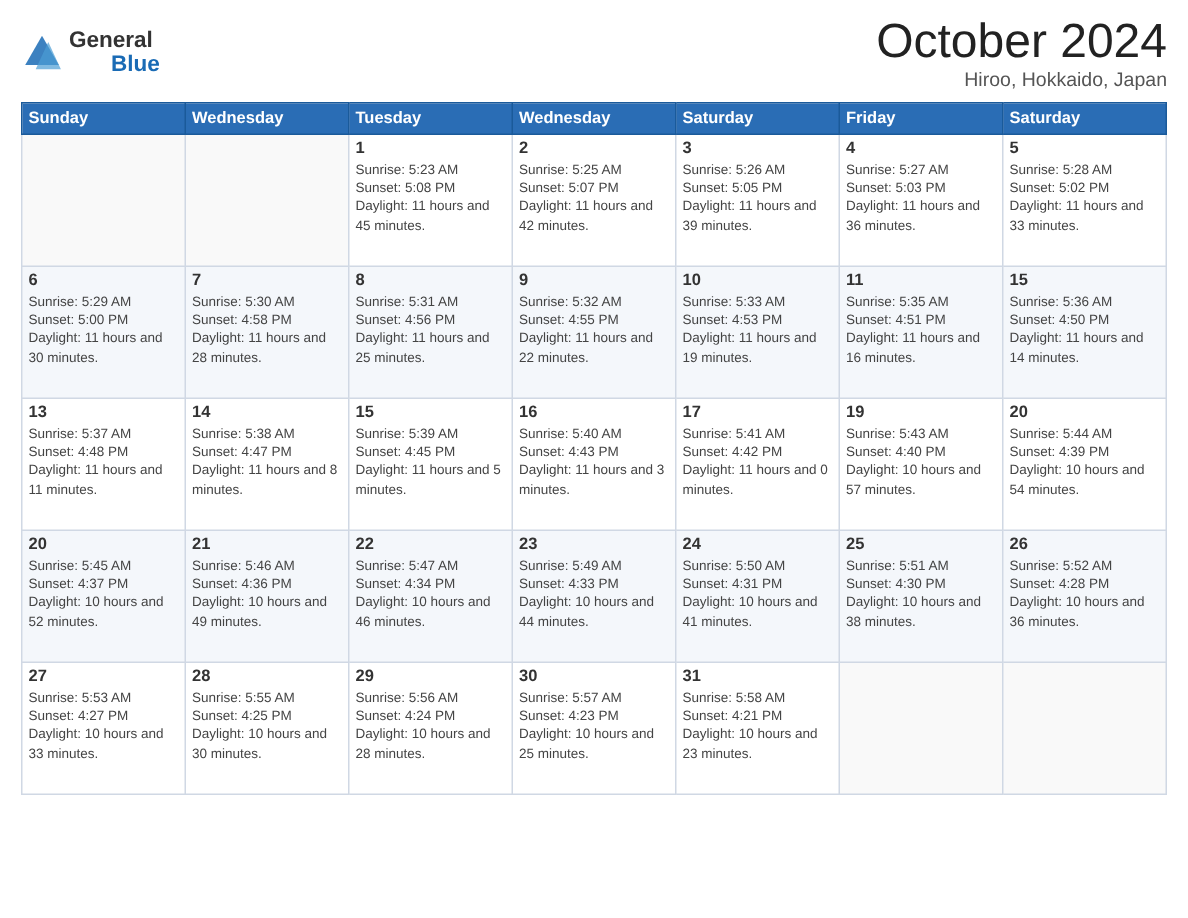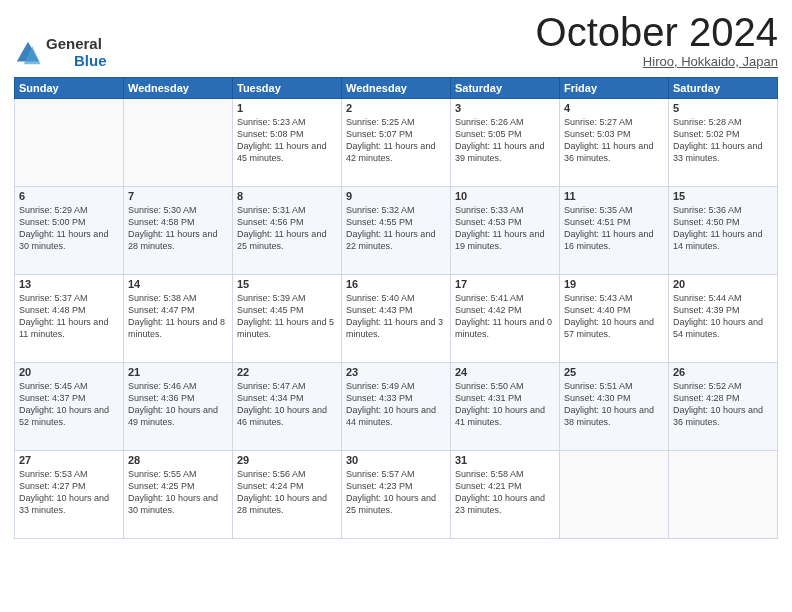--- a/index.html
+++ b/index.html
@@ -12,21 +12,21 @@
     }
     .container {
       width: 792px;
       height: 612px;
       padding: 10px 14px 10px 14px;
       background: #fff;
     }
     .header {
       display: flex;
       justify-content: space-between;
-      align-items: flex-end;
+      align-items: center;
       margin-bottom: 8px;
     }
     .logo {
       display: flex;
       align-items: center;
       gap: 4px;
     }
     .logo-text {
       display: flex;
       flex-direction: column;
@@ -44,29 +44,28 @@
       margin-left: 28px;
     }
     .logo-icon {
       width: 28px;
       height: 28px;
     }
     .title-block {
       text-align: right;
     }
     .month-title {
-      font-size: 40px;
+      font-size: 32px;
       font-weight: 300;
       color: #222;
       line-height: 1.1;
     }
     .subtitle {
       font-size: 13px;
       color: #555;
-      text-decoration: underline;
     }
     .calendar {
       width: 100%;
       border-collapse: collapse;
       table-layout: fixed;
       padding-left: 48px;
     }
     .calendar thead th {
       background: #2a6db5;
       color: #fff;

